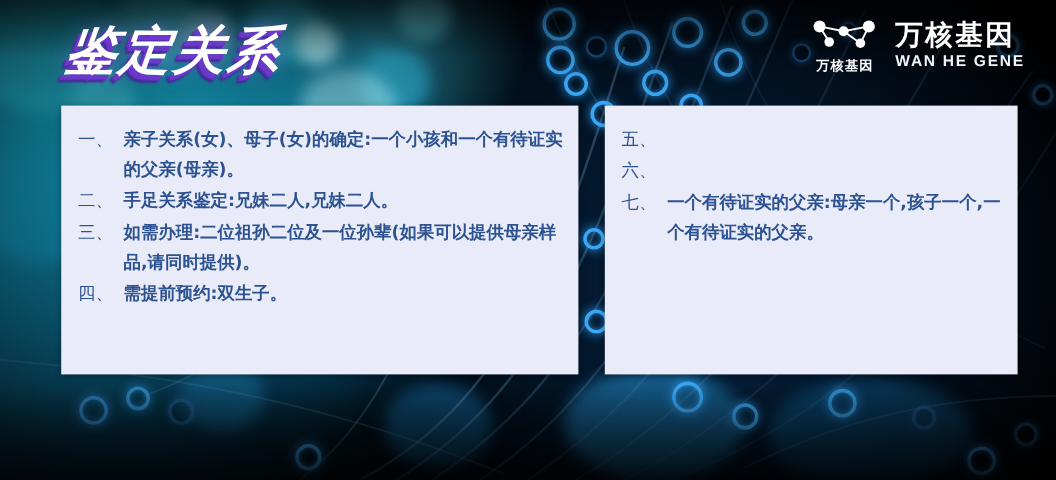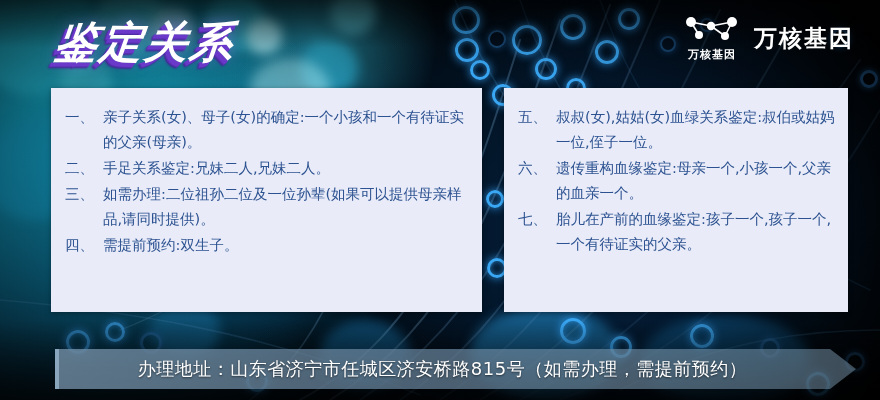--- a/index.html
+++ b/index.html
@@ -104,21 +104,21 @@
     font-family:"DejaVu Sans","Liberation Sans",sans-serif;
     font-size:14.5px;
     line-height:25px;
     margin-bottom:1px;
   }
   .item-num{
     flex:0 0 auto;
     width:38px;
     letter-spacing:0;
   }
-  .item-txt{flex:1 1 auto;}
+  .item-txt{flex:1 1 auto;font-weight:bold;}
 
   
   .addr-wrap{
     position:absolute;left:55px;top:349px;width:801px;height:40px;
   }
   .addr-bg{
     position:absolute;inset:0;
     background:linear-gradient(90deg,
         rgba(118,145,168,.78) 0%,
         rgba(108,137,162,.70) 40%,
@@ -232,20 +232,21 @@
           <circle cx="15" cy="21" r="4"></circle>
           <circle cx="27" cy="12" r="4.2"></circle>
           <circle cx="41" cy="22" r="4"></circle>
           <circle cx="48" cy="8" r="5"></circle>
         </g>
       </svg>
       <div class="logo-mark-cn">万核基因</div>
     </div>
     <div class="logo-words">
       <div class="logo-cn">万核基因</div>
+      <div class="logo-en">WAN HE GENE</div>
     </div>
   </div>
 
   <div class="panel panel-left">
     <div class="item">
       <span class="item-num">一、</span>
       <span class="item-txt">亲子关系(女)、母子(女)的确定:一个小孩和一个有待证实的父亲(母亲)。</span>
     </div>
     <div class="item">
       <span class="item-num">二、</span>
@@ -257,30 +258,24 @@
     </div>
     <div class="item">
       <span class="item-num">四、</span>
       <span class="item-txt">需提前预约:双生子。</span>
     </div>
   </div>
 
   <div class="panel panel-right">
     <div class="item">
       <span class="item-num">五、</span>
-      <span class="item-txt">叔叔(女),姑姑(女)血绿关系鉴定:叔伯或姑妈一位,侄子一位。</span>
     </div>
     <div class="item">
       <span class="item-num">六、</span>
-      <span class="item-txt">遗传重构血缘鉴定:母亲一个,小孩一个,父亲的血亲一个。</span>
     </div>
     <div class="item">
       <span class="item-num">七、</span>
-      <span class="item-txt">胎儿在产前的血缘鉴定:孩子一个,孩子一个,一个有待证实的父亲。</span>
-    </div>
-  </div>
-
-  <div class="addr-wrap">
-    <div class="addr-bg"></div>
-    <div class="addr-text">办理地址：山东省济宁市任城区济安桥路815号（如需办理，需提前预约）</div>
-  </div>
+      <span class="item-txt">一个有待证实的父亲:母亲一个,孩子一个,一个有待证实的父亲。</span>
+    </div>
+  </div>
+
 
 </div>
 
 </body></html>

